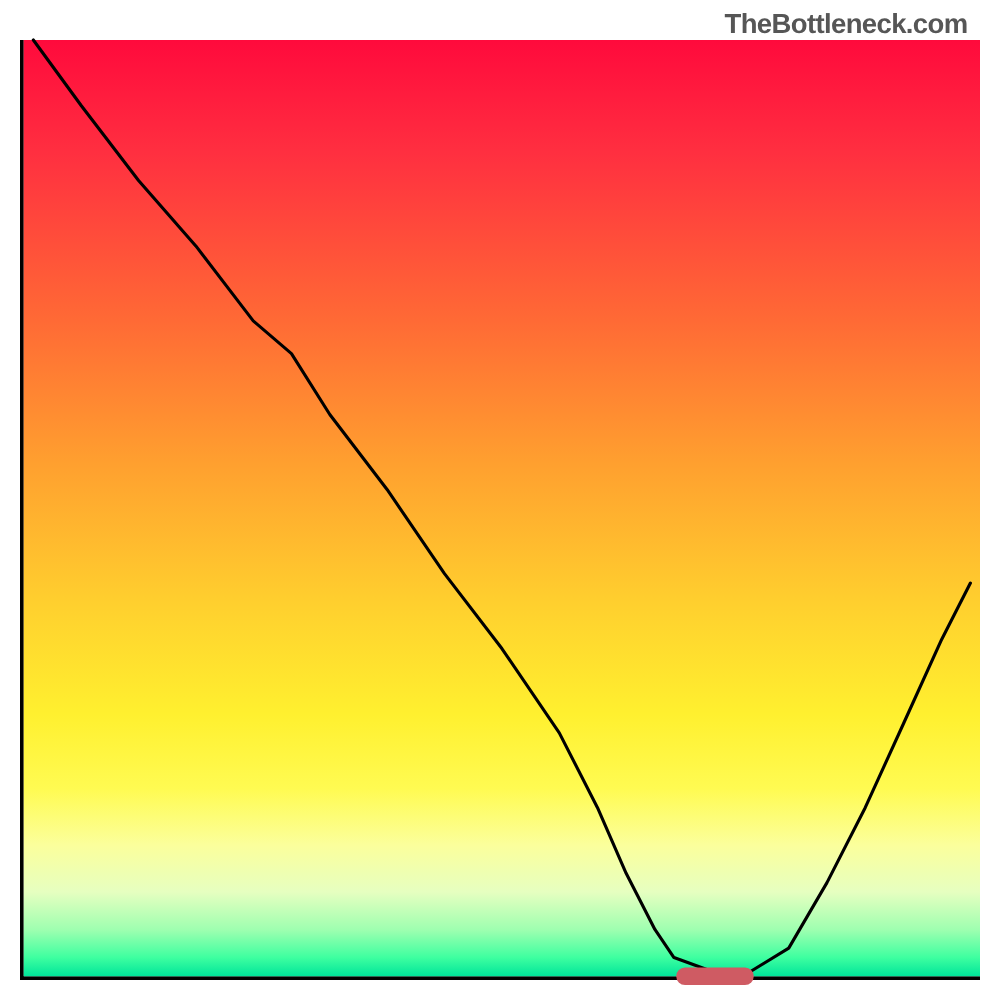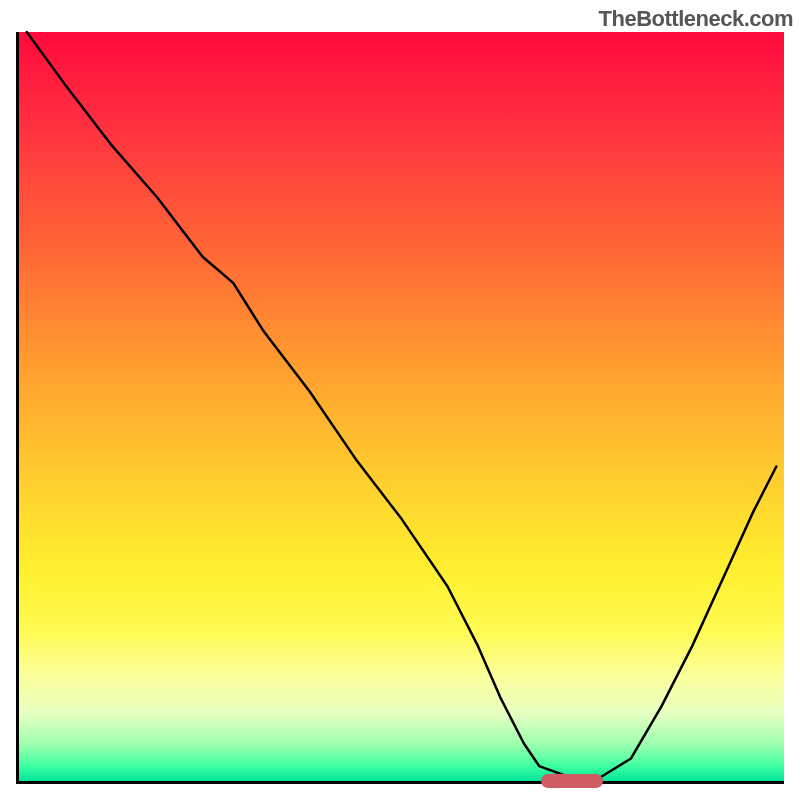--- a/index.html
+++ b/index.html
@@ -5,21 +5,21 @@
   * { margin: 0; padding: 0; box-sizing: border-box; }
   html, body { width: 800px; height: 800px; overflow: hidden; background: #fff; }
   .frame {
     position: relative;
     width: 800px;
     height: 800px;
   }
   .watermark {
     position: absolute;
     top: 6px;
-    right: 7px;
+    right: 26px;
     font-family: Arial, sans-serif;
     font-size: 22px;
     font-weight: bold;
     color: #565656;
     letter-spacing: -0.5px;
   }
   .plot-area {
     position: absolute;
     left: 16px;
     top: 32px;

